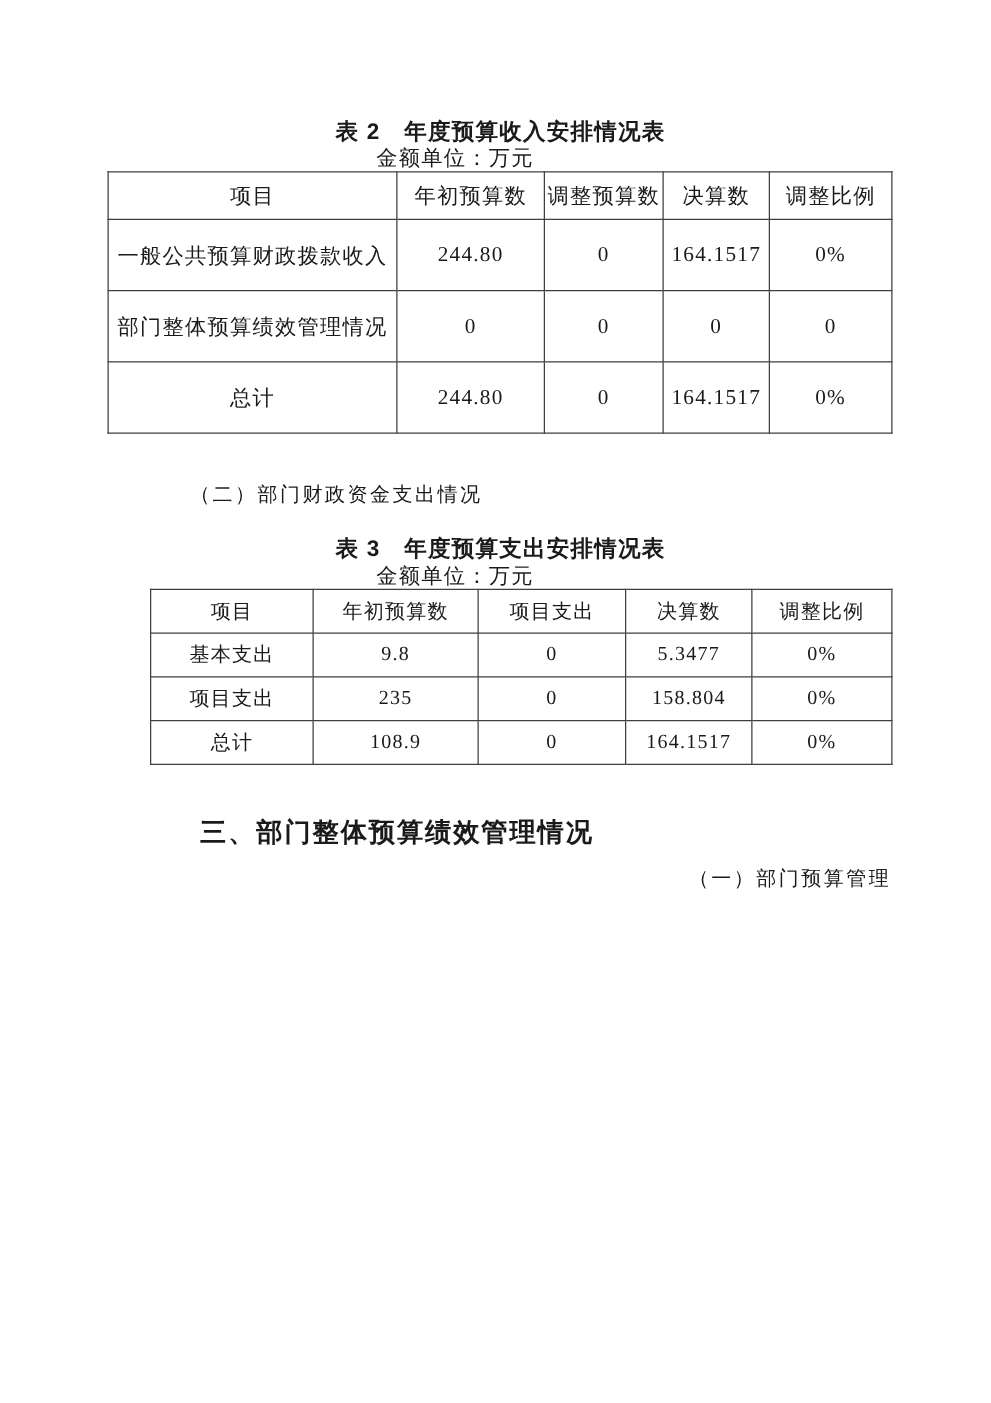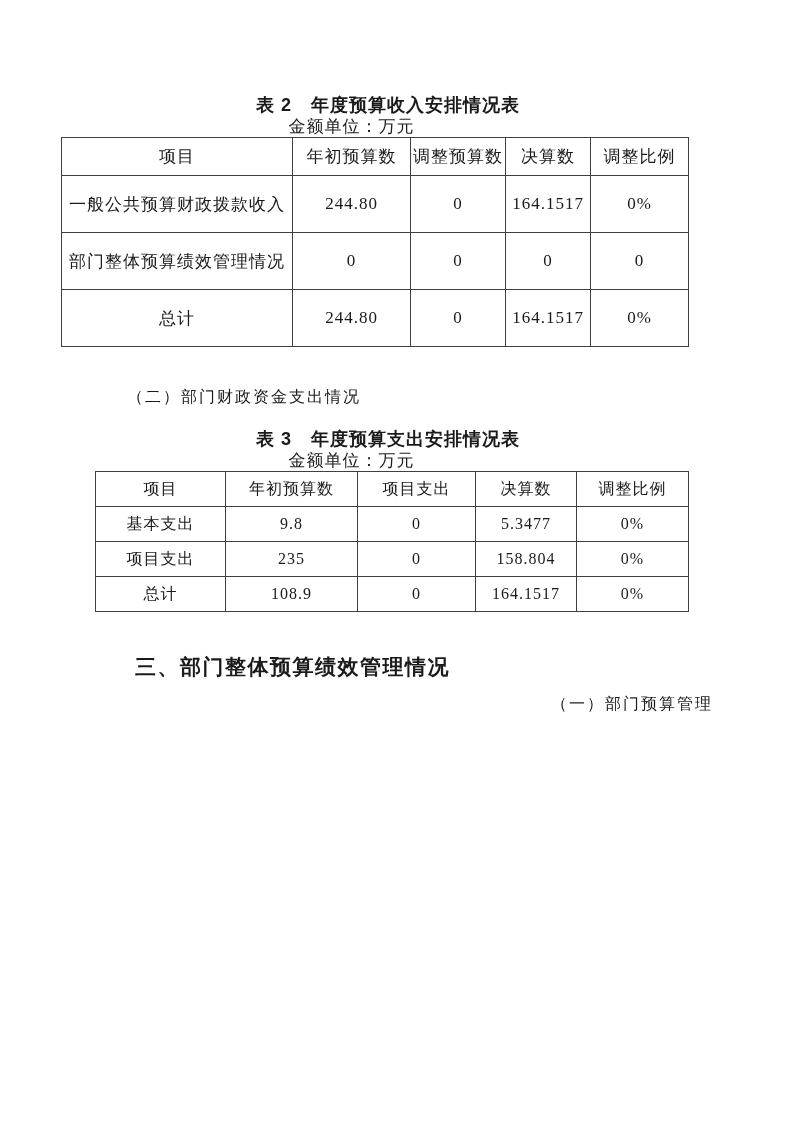--- a/index.html
+++ b/index.html
@@ -4,21 +4,21 @@
 <style>
   html, body { margin: 0; padding: 0; background: #ffffff; }
   .page {
     position: relative;
     width: 793px;
     height: 804px;
     background: #ffffff;
     color: #1a1a1a;
     font-family: "Liberation Serif", "DejaVu Serif", serif;
     box-sizing: border-box;
-    padding: 0 80px 0 63px;
+    padding: 0 80px 0 88px;
     overflow: hidden;
   }
   
   .table-title {
     margin-top: 93px;
     text-align: center;
     font-family: "Liberation Sans", "DejaVu Sans", sans-serif;
     font-weight: bold;
     font-size: 18px;
     line-height: 24px;

